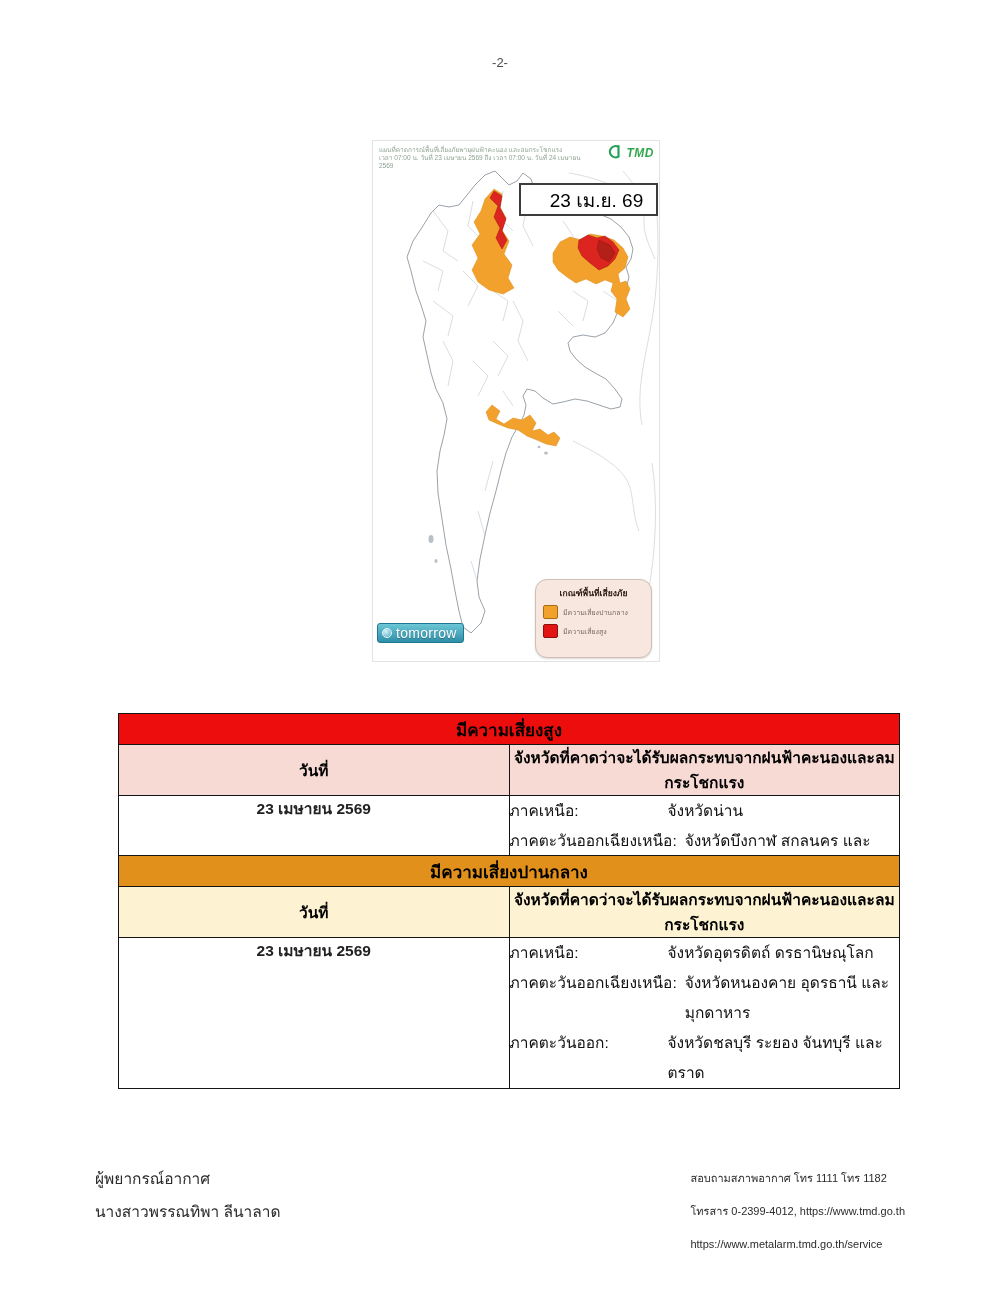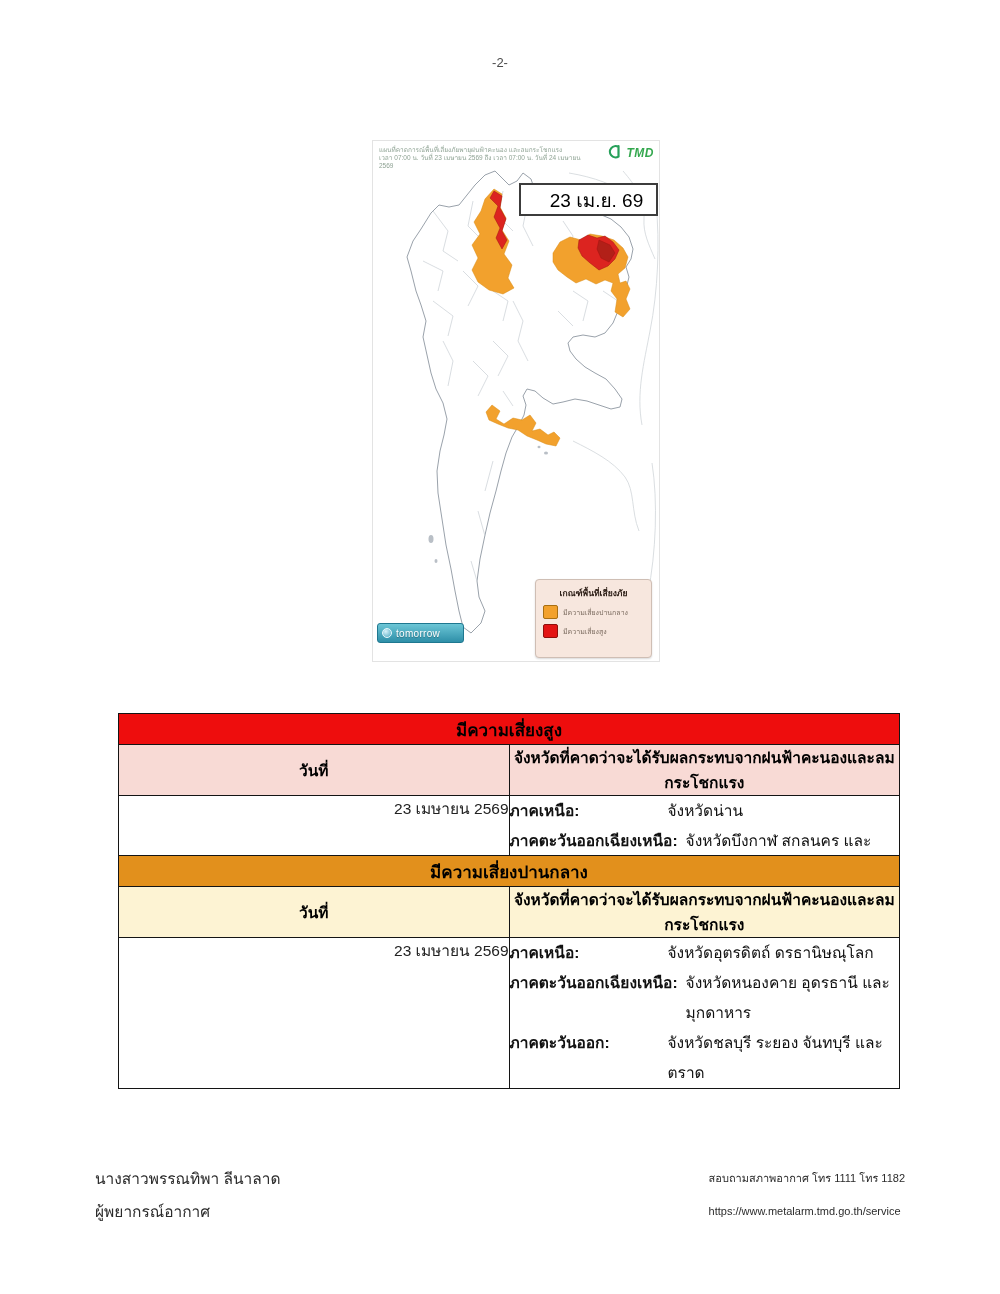--- a/index.html
+++ b/index.html
@@ -18,52 +18,52 @@
     background:#ffffff; border:1px solid #e3e3e3; }
   .map-svg { position:absolute; left:0; top:0; width:288px; height:522px; }
   .map-titles { position:absolute; left:6px; top:5px; width:210px;
     font-size:6.5px; line-height:8px; color:#8fa394; }
   .map-logos { position:absolute; right:5px; top:3px; display:flex; align-items:center; gap:4px; }
   .tmd-text { font-size:12px; font-weight:bold; font-style:italic; color:#35a84f; letter-spacing:.5px; }
   .date-box { position:absolute; left:146px; top:42px; width:139px; height:33px;
     background:#ffffff; border:2px solid #3c3c3c; display:flex; align-items:center;
     justify-content:center; font-size:19px; color:#000;padding-left:16px; }
   .legend-box { position:absolute; left:162px; top:438px; width:117px; height:79px;
-    background:#f7e7de; border:1px solid #cfbeb4; border-radius:4px; padding:6px 7px;
+    background:#f7e7de; border:1px solid #cfbeb4; border-radius:12px; padding:6px 7px;
     box-shadow:0 1px 2px rgba(0,0,0,.15); }
   .legend-title { font-size:8.5px; font-weight:bold; color:#2e2018; text-align:center; }
   .legend-row { display:flex; align-items:center; margin-top:5px; }
   .legend-swatch { width:15px; height:14px; border-radius:2px; flex:none; }
   .swatch-medium { background:#f2a12d; border:1px solid #a86f12; }
   .swatch-high { background:#e31414; border:1px solid #8f0f0c; }
   .legend-label { font-size:7px; color:#7a6a5e; margin-left:5px; }
   .tomorrow-btn { position:absolute; left:4px; top:482px; width:87px; height:20px;
     border-radius:3px; background:linear-gradient(#6cc6d6,#2e8fa8);
     border:1px solid #1f7890; display:flex; align-items:center; padding-left:4px; gap:4px; }
   .tomorrow-dot { width:10px; height:10px; border-radius:50%;
     background:radial-gradient(circle at 35% 30%, #d8f3fa, #4aa7c0); border:1px solid #e8f8fc; flex:none; }
-  .tomorrow-label { color:#ffffff; font-size:10px; letter-spacing:.3px;
+  .tomorrow-label { color:#ffffff; font-size:14px; letter-spacing:.3px;
     text-shadow:0 1px 1px rgba(0,0,0,.3);text-align:center; }
 
   
   table.risk-table { position:absolute; left:118px; width:782px; border-collapse:collapse;
     table-layout:fixed; }
   table.risk-table td { border:1.6px solid #141414; padding:0; }
   .t-head td { height:31px; text-align:center; font-weight:bold; font-size:17px; color:#000; }
   #table-high .t-head td { background:#ee0d0d; }
   #table-medium .t-head td { background:#e2901c; }
   .t-sub td { height:28px; text-align:center; font-weight:bold; font-size:15.5px; color:#000; }
   #table-high .t-sub td { background:#f8dad5; }
   #table-medium .t-sub td { background:#fdf3d3; }
   td.col-date { width:167px; }
-  td.cell-date { vertical-align:top; text-align:right; font-weight:normal; font-size:15.5px;
+  td.cell-date { vertical-align:top; text-align:center; font-weight:bold; font-size:15.5px;
     padding-top:6px; background:#fff;margin-top:40px; }
   td.cell-content { vertical-align:top; padding:3px 10px 5px 10px; background:#fff; }
   .region-line { display:flex; line-height:30px; font-size:15.5px; color:#111; }
-  .region-label { font-weight:bold; min-width:158px; padding-right:8px; flex:none; }
+  .region-label { font-weight:normal; min-width:158px; padding-right:8px; flex:none; }
 
   
   .footer-left { position:absolute; left:95px; top:1162px; font-size:15.5px;
     color:#2b2b2b; line-height:33px; }
   .footer-right { position:absolute; right:95px; top:1162px; font-size:11px;
     color:#2b2b2b; line-height:33px; }
 </style>
 </head>
 <body>
 
@@ -233,21 +233,22 @@
         <div class="region-line">
           <span class="region-label">ภาคตะวันออก:</span>
           <span class="region-value">จังหวัดชลบุรี ระยอง จันทบุรี และตราด</span>
         </div>
       </td>
     </tr>
   </tbody>
     </table>
 
   <div class="footer-left">
+    <div>ผู้พยากรณ์อากาศ</div>
     <div>นางสาวพรรณทิพา ลีนาลาด</div>
-    <div>ผู้พยากรณ์อากาศ</div>
   </div>
   <div class="footer-right">
     <div>สอบถามสภาพอากาศ โทร 1111 โทร 1182</div>
+    <div>โทรสาร 0-2399-4012, https://www.tmd.go.th</div>
     <div>https://www.metalarm.tmd.go.th/service</div>
   </div>
 
 </div>
 
 </body></html>

